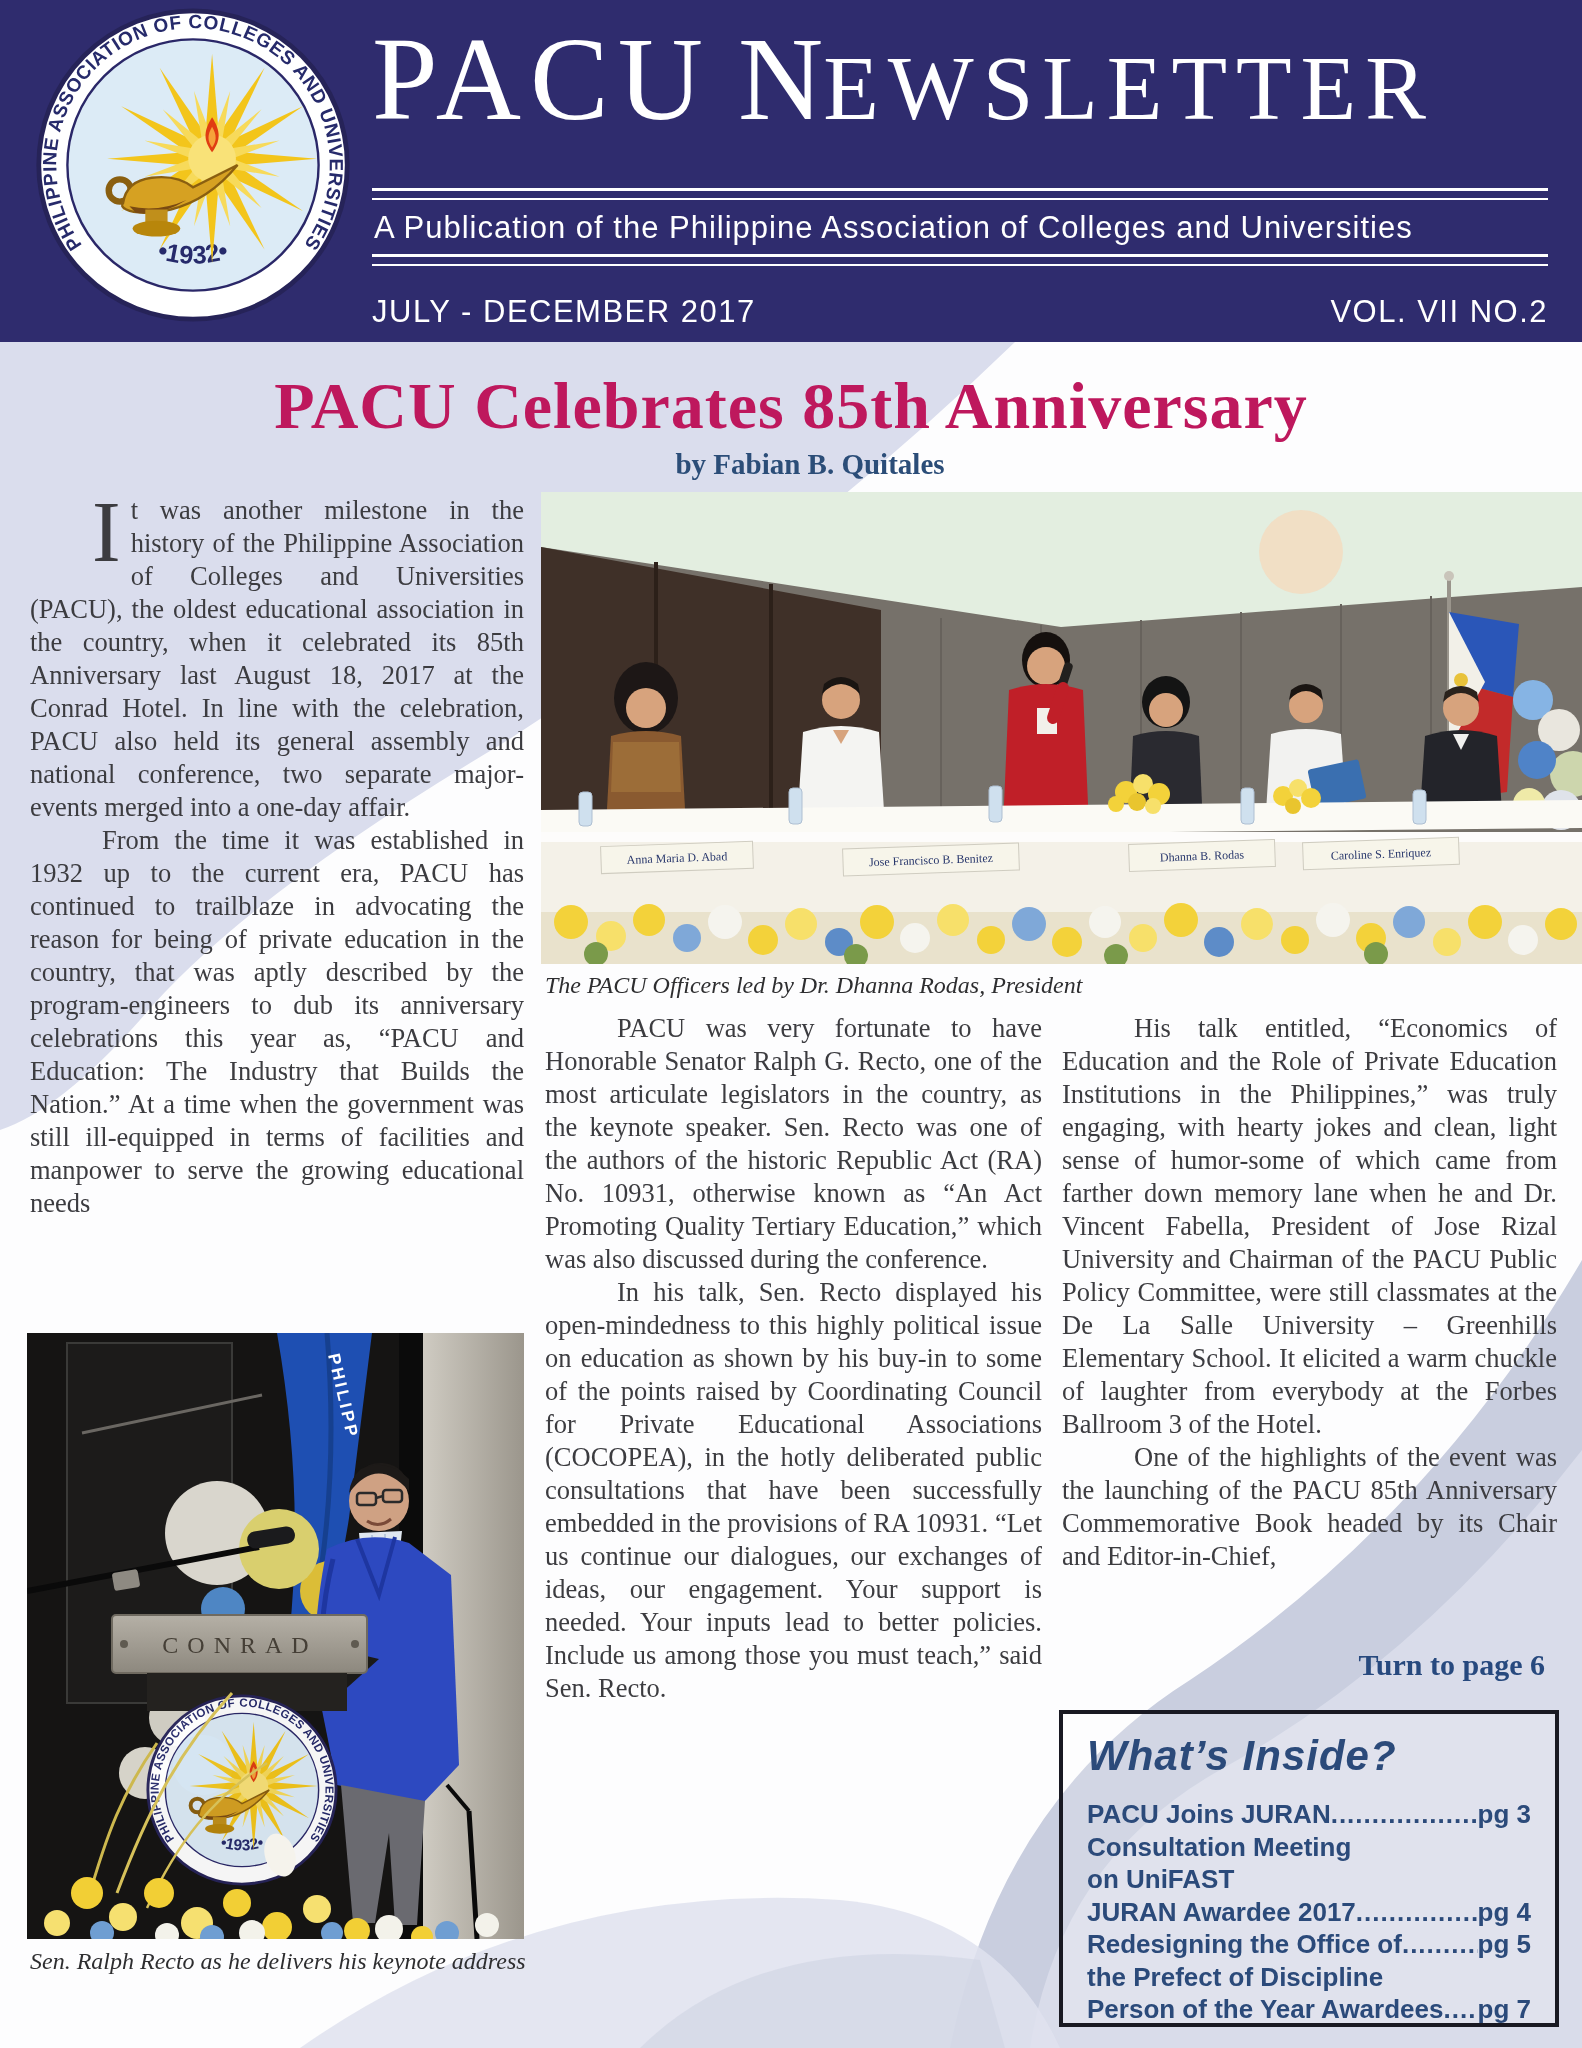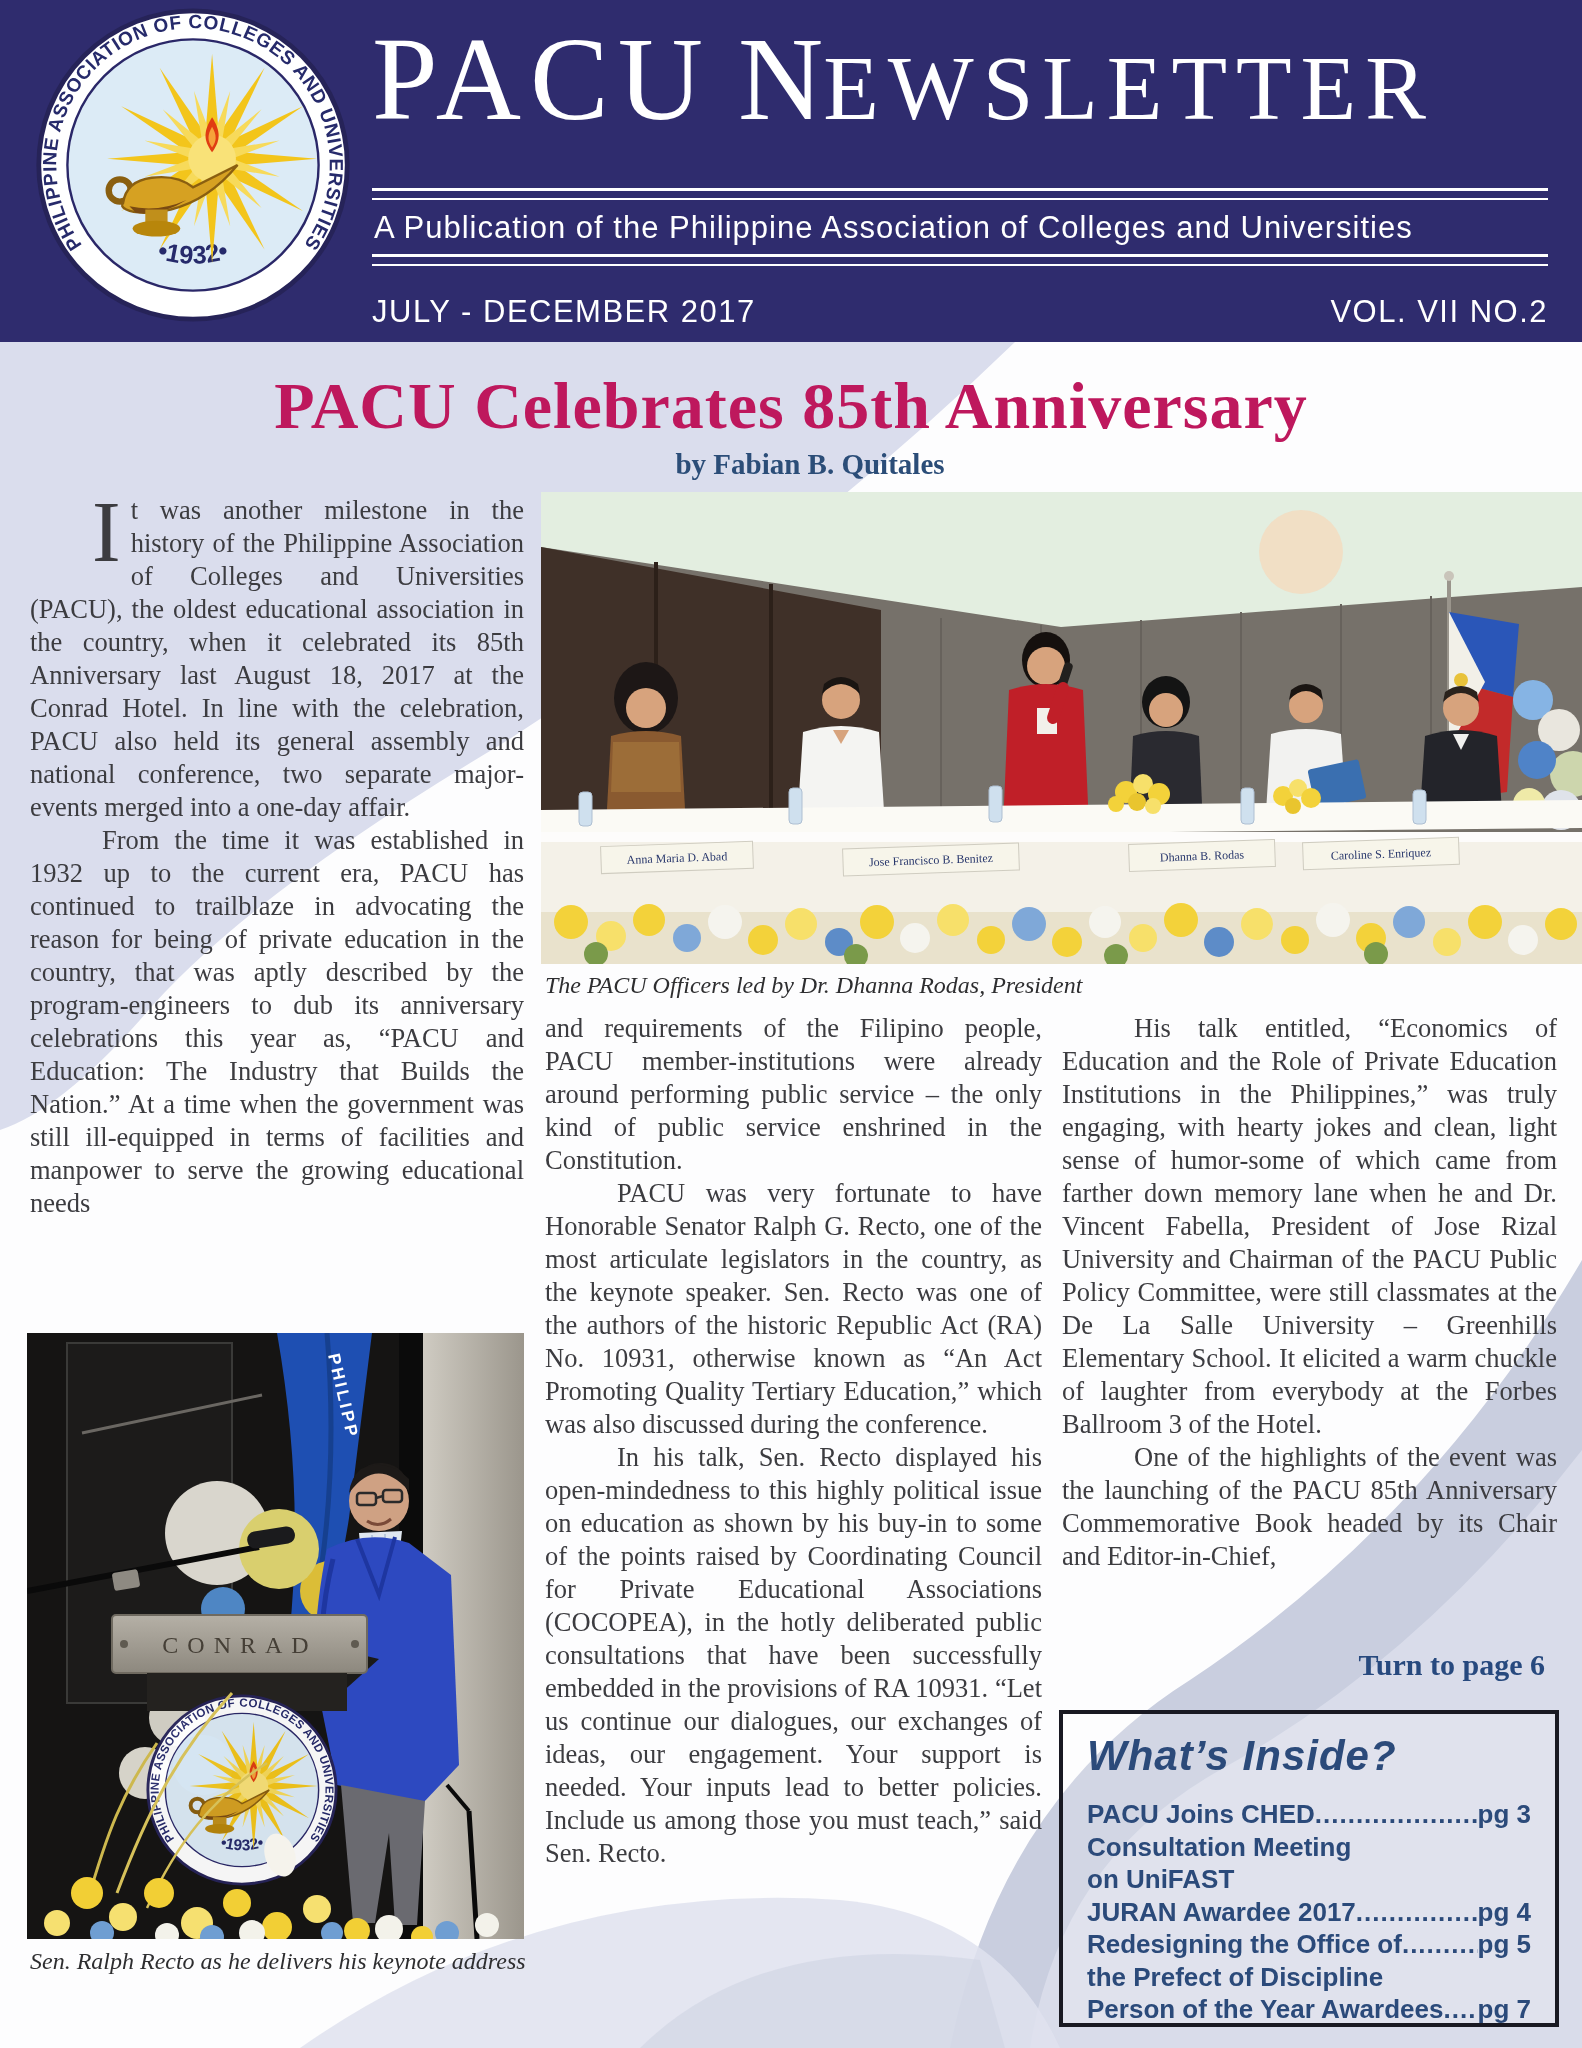--- a/index.html
+++ b/index.html
@@ -379,36 +379,35 @@
         <circle cx="225" cy="600" r="13" fill="#f3f2ea"></circle>
       <circle cx="140" cy="602" r="12" fill="#f3f2ea"></circle>
         <circle cx="362" cy="596" r="14" fill="#f3f2ea"></circle>
       <circle cx="460" cy="592" r="12" fill="#f3f2ea"></circle>
         <circle cx="395" cy="604" r="11" fill="#f2cf35"></circle>
     </g>
   </svg>
   <div class="caption" style="left:30px;top:1948px">Sen. Ralph Recto as he delivers his keynote address</div>
 
   <div class="col" style="left:545px;top:1012px;width:497px;height:930px;overflow:hidden">
-    <p>and requirements of the Filipino people, PACU member-institutions were already around performing public service – the only kind of public service enshrined in the Constitution.</p>
     <p class="ind">PACU was very fortunate to have Honorable Senator Ralph G. Recto, one of the most articulate legislators in  the country, as the keynote speaker.  Sen. Recto was one of the authors of the historic Republic Act (RA) No. 10931, otherwise known as “An Act Promoting Quality Tertiary Education,”  which was also discussed during the conference.</p>
     <p class="ind">In his talk, Sen. Recto displayed his open-mindedness to this highly political issue on education as shown by his buy-in to some of the points raised by Coordinating Council for Private Educational Associations (COCOPEA), in the hotly deliberated public consultations that have been successfully embedded in the provisions of RA 10931. “Let us continue our dialogues, our exchanges of ideas, our engagement. Your support is needed. Your inputs lead to better policies. Include us among those you must teach,” said Sen. Recto.</p>
   </div>
 
   <div class="col" style="left:1062px;top:1012px;width:495px;height:620px;overflow:hidden">
     <p class="ind">His talk entitled, “Economics of Education and the Role of Private Education Institutions in the Philippines,” was truly engaging, with hearty jokes and clean, light sense of humor-some of which came from farther down memory lane when he and Dr. Vincent Fabella, President of Jose Rizal University and Chairman of the PACU Public Policy Committee, were still classmates at the De La Salle University – Greenhills Elementary School. It elicited a warm chuckle of laughter from everybody at the Forbes Ballroom 3 of the Hotel.</p>
     <p class="ind">One of the highlights of the event was  the launching of the PACU 85th Anniversary Commemorative Book headed by its Chair and Editor-in-Chief,</p>
   </div>
 
   <div class="turn-to">Turn to page 6</div>
 
   <div class="inside-box">
     <h3 class="inside-title">What’s Inside?</h3>
     <div class="inside-item">
-      <span class="lbl">PACU  Joins  CHED</span>
+      <span class="lbl">PACU  Joins  JURAN</span>
       <span class="dots">......................................................................</span>
       <span class="pg">pg 3</span>
     </div>
     <div class="inside-item">
       <span class="lbl">Consultation Meeting</span>
     </div>
     <div class="inside-item">
       <span class="lbl">on UniFAST</span>
     </div>
     <div class="inside-item">

